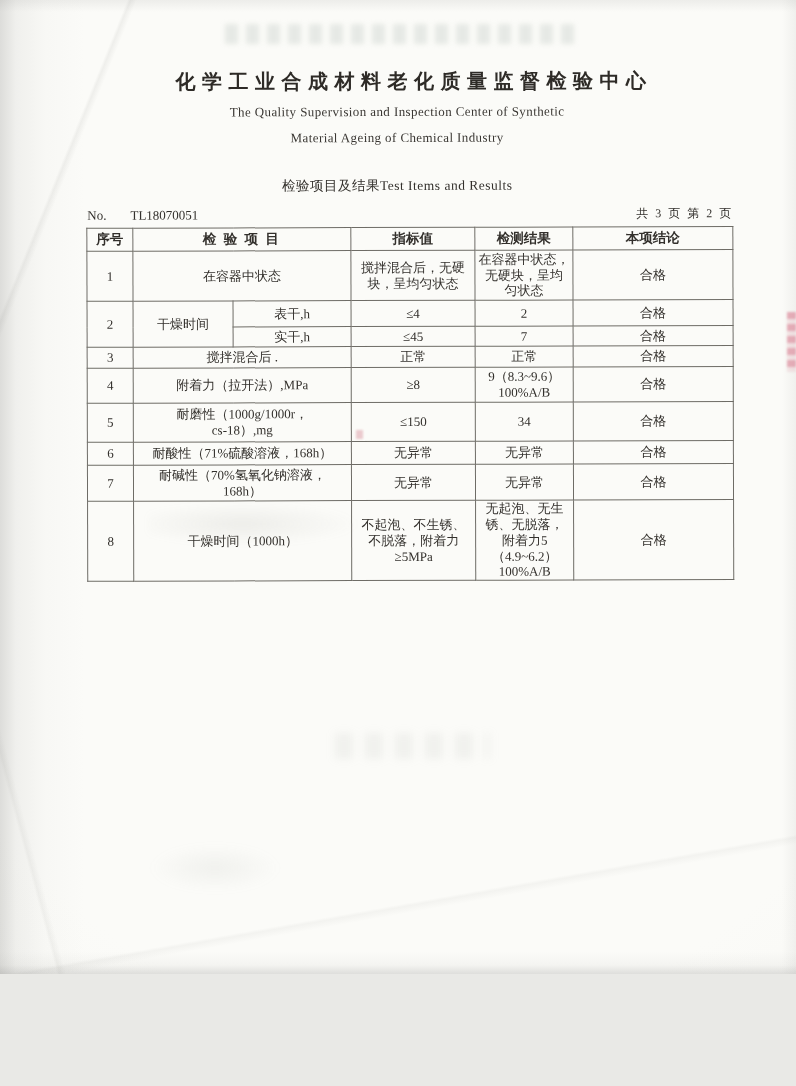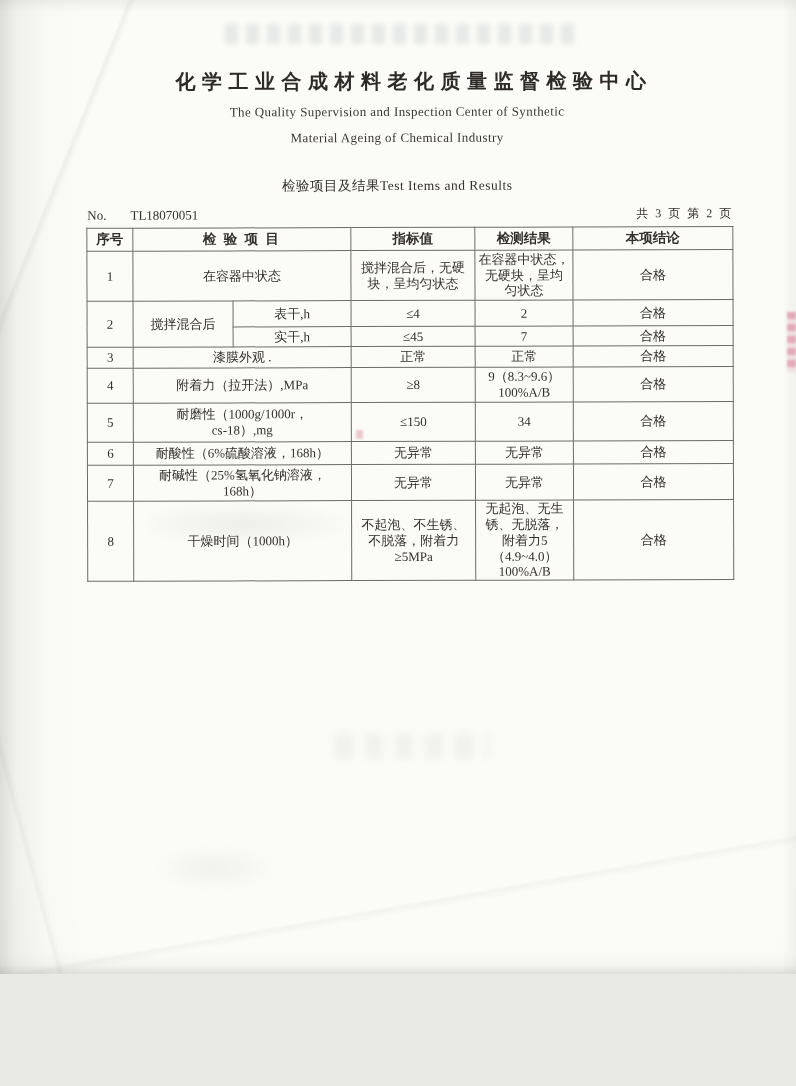--- a/index.html
+++ b/index.html
@@ -153,35 +153,35 @@
           <td colspan="2">在容器中状态</td>
           <td>搅拌混合后，无硬
 块，呈均匀状态</td>
           <td>在容器中状态，
 无硬块，呈均
 匀状态</td>
           <td>合格</td>
         </tr>
         <tr class="h26">
           <td rowspan="2">2</td>
-          <td rowspan="2">搅拌混合后</td>
+          <td rowspan="2">干燥时间</td>
           <td>表干,h</td>
           <td>≤4</td>
           <td>2</td>
           <td>合格</td>
         </tr>
         <tr class="h20">
           <td>实干,h</td>
           <td>≤45</td>
           <td>7</td>
           <td>合格</td>
         </tr>
         <tr class="h21">
           <td>3</td>
-          <td colspan="2">漆膜外观 .</td>
+          <td colspan="2">搅拌混合后 .</td>
           <td>正常</td>
           <td>正常</td>
           <td>合格</td>
         </tr>
         <tr class="h35">
           <td>4</td>
           <td colspan="2">附着力（拉开法）,MPa</td>
           <td>≥8</td>
           <td>9（8.3~9.6）
 100%A/B</td>
@@ -190,42 +190,42 @@
         <tr class="h39">
           <td>5</td>
           <td colspan="2">耐磨性（1000g/1000r，
 cs-18）,mg</td>
           <td>≤150</td>
           <td>34</td>
           <td>合格</td>
         </tr>
         <tr class="h23">
           <td>6</td>
-          <td colspan="2">耐酸性（6%硫酸溶液，168h）</td>
+          <td colspan="2">耐酸性（71%硫酸溶液，168h）</td>
           <td>无异常</td>
           <td>无异常</td>
           <td>合格</td>
         </tr>
         <tr class="h36">
           <td>7</td>
-          <td colspan="2">耐碱性（25%氢氧化钠溶液，
+          <td colspan="2">耐碱性（70%氢氧化钠溶液，
 168h）</td>
           <td>无异常</td>
           <td>无异常</td>
           <td>合格</td>
         </tr>
         <tr class="h79">
           <td>8</td>
           <td colspan="2">干燥时间（1000h）</td>
           <td>不起泡、不生锈、
 不脱落，附着力
 ≥5MPa</td>
           <td>无起泡、无生
 锈、无脱落，
 附着力5
-（4.9~4.0）
+（4.9~6.2）
 100%A/B</td>
           <td>合格</td>
         </tr>
       </tbody>
     </table>
   </div>
 </div>
 
 </body></html>

